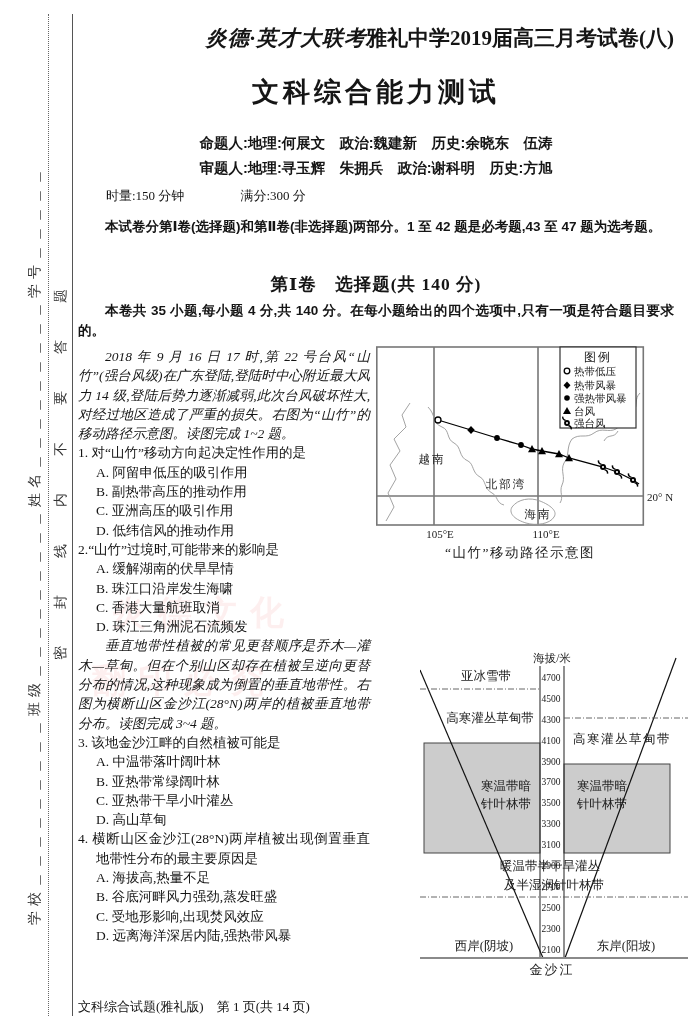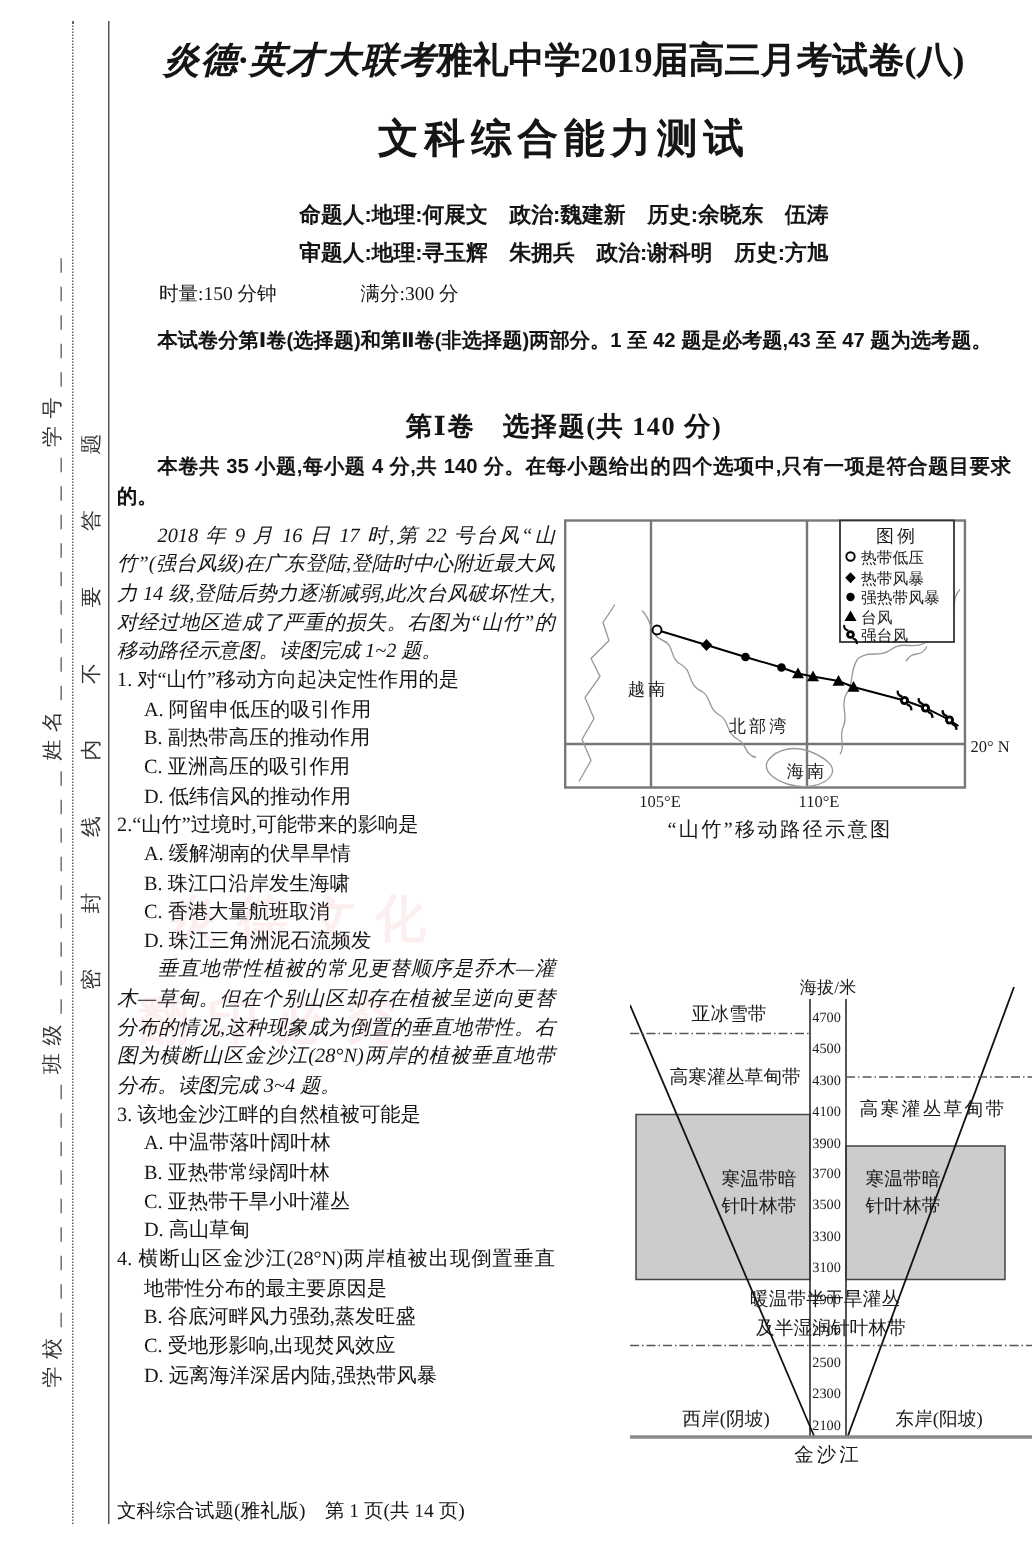--- a/index.html
+++ b/index.html
@@ -8,21 +8,21 @@
   .abs{position:absolute;}
   
   .seal-dotted{left:48px;top:14px;height:1002px;border-left:1.5px dotted #666;}
   .seal-solid{left:72px;top:14px;height:1002px;border-left:1.5px solid #555;}
   .vtext{position:absolute;transform-origin:0 0;white-space:nowrap;}
   .fields-line{left:26px;top:95px;width:830px;font-size:14px;letter-spacing:5px;color:#333;
                transform:rotate(-90deg) translateX(-830px);}
   .seal-line{left:52px;top:250px;width:410px;font-size:14px;letter-spacing:37px;color:#333;
              transform:rotate(-90deg) translateX(-410px);}
   
-  .h-line1{left:78px;top:24px;width:596px;text-align:center;font-size:24px;font-weight:bold;white-space:nowrap;}
+  .h-line1{left:78px;top:24px;width:596px;text-align:right;font-size:21px;font-weight:bold;white-space:nowrap;}
   .h-series{font-style:italic;font-weight:900;letter-spacing:1px;}
   .h-subject{left:78px;top:74px;width:596px;text-align:center;font-size:27px;font-weight:bold;
              font-family:"Liberation Sans","DejaVu Sans",sans-serif;letter-spacing:4px;}
   .h-staff{left:78px;top:134px;width:596px;text-align:center;font-size:14.5px;font-weight:bold;
            font-family:"Liberation Sans","DejaVu Sans",sans-serif;}
   .h-staff2{top:159px;}
   .h-meta{left:78px;top:187px;width:596px;text-align:left;font-size:13px;}
   .h-meta span{margin:0 28px;}
   
   .notice{left:78px;top:217px;width:596px;font-size:13.5px;line-height:20px;text-indent:2em;
@@ -93,20 +93,21 @@
     <div class="passage">垂直地带性植被的常见更替顺序是乔木—灌木—草甸。但在个别山区却存在植被呈逆向更替分布的情况,这种现象成为倒置的垂直地带性。右图为横断山区金沙江(28°N)两岸的植被垂直地带分布。读图完成 3~4 题。</div>
     <div>
       <div class="stem"><span>3.</span> <span>该地金沙江畔的自然植被可能是</span></div>
       <div class="opt">A. 中温带落叶阔叶林</div>
       <div class="opt">B. 亚热带常绿阔叶林</div>
       <div class="opt">C. 亚热带干旱小叶灌丛</div>
       <div class="opt">D. 高山草甸</div>
     </div>
     <div>
       <div class="stem"><span>4.</span> <span>横断山区金沙江(28°N)两岸植被出现倒置垂直地带性分布的最主要原因是</span></div>
+      <div class="opt">A. 海拔高,热量不足</div>
       <div class="opt">B. 谷底河畔风力强劲,蒸发旺盛</div>
       <div class="opt">C. 受地形影响,出现焚风效应</div>
       <div class="opt">D. 远离海洋深居内陆,强热带风暴</div>
     </div>
   </div>
 
   <svg class="abs map-svg" width="312" height="222" viewBox="0 0 312 222">
 
     <rect x="0.8" y="2" width="266.5" height="178" fill="none" stroke="#777" stroke-width="1.6"></rect>
     <line x1="58" y1="2" x2="58" y2="180" stroke="#777" stroke-width="1.6"></line>

